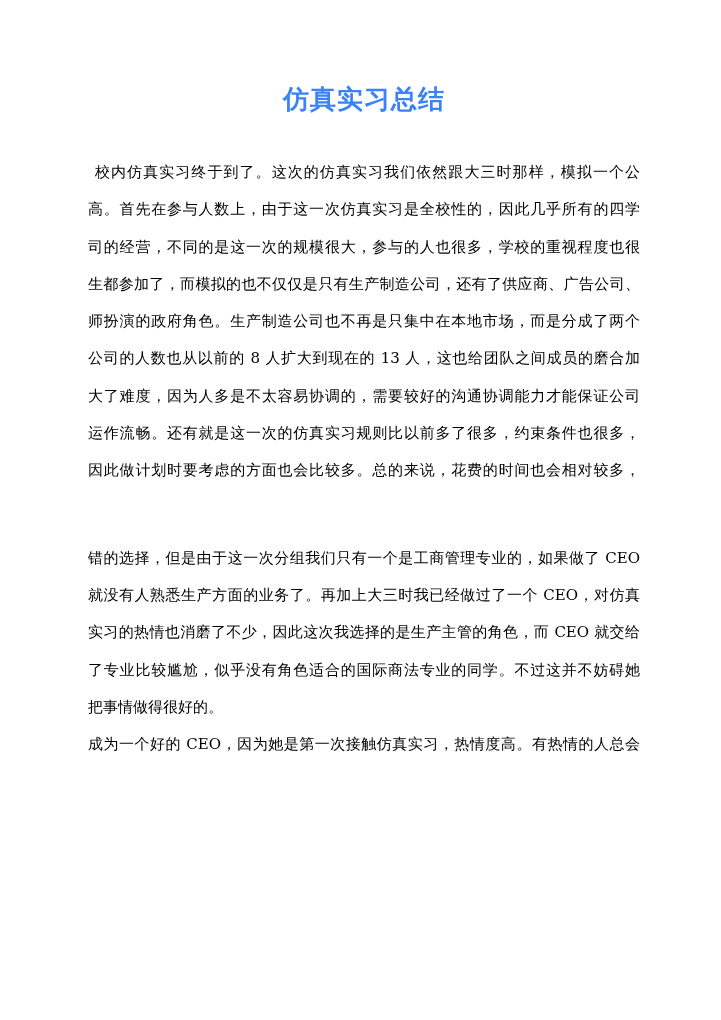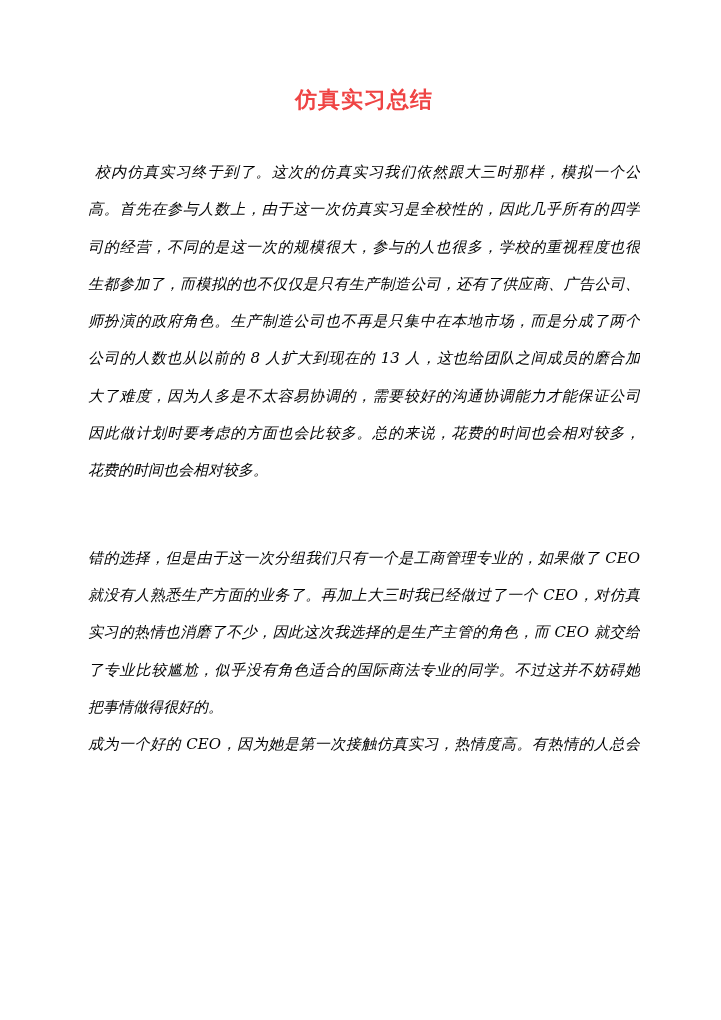--- a/index.html
+++ b/index.html
@@ -16,43 +16,42 @@
   }
   .page {
     box-sizing: border-box;
     width: 721px;
     height: 1020px;
     padding: 84px 81px 0 88px;
     background: #ffffff;
   }
   .doc-title {
     margin: 0;
-    font-size: 22px;
+    font-size: 26px;
     font-weight: bold;
     letter-spacing: 1px;
     line-height: 30px;
     text-align: center;
-    color: #ef4444;
+    color: #3b82f6;
   }
   .para {
     margin: 40px 0 0 0;
     font-size: 15px;
     color: #000000;
   }
   .para-2 {
     margin-top: 50px;
   }
   .line {
     height: 37.3px;
     line-height: 37.3px;
     text-align: justify;
     text-align-last: justify;
     white-space: normal;
     overflow: hidden;
-    font-style: italic;
   }
   .line.first {
     text-indent: 7px;
   }
   .line.last {
     text-align-last: left;
   }
 </style>
 </head>
 <body>
@@ -62,22 +61,22 @@
   <h1 class="doc-title">仿真实习总结</h1>
 
   <div class="para">
     <div class="line first">校内仿真实习终于到了。这次的仿真实习我们依然跟大三时那样，模拟一个公</div>
     <div class="line">高。首先在参与人数上，由于这一次仿真实习是全校性的，因此几乎所有的四学</div>
     <div class="line">司的经营，不同的是这一次的规模很大，参与的人也很多，学校的重视程度也很</div>
     <div class="line">生都参加了，而模拟的也不仅仅是只有生产制造公司，还有了供应商、广告公司、</div>
     <div class="line">师扮演的政府角色。生产制造公司也不再是只集中在本地市场，而是分成了两个</div>
     <div class="line">公司的人数也从以前的 8 人扩大到现在的 13 人，这也给团队之间成员的磨合加</div>
     <div class="line">大了难度，因为人多是不太容易协调的，需要较好的沟通协调能力才能保证公司</div>
+    <div class="line">运作流畅。还有就是这一次的仿真实习规则比以前多了很多，约束条件也很多，</div>
     <div class="line">因此做计划时要考虑的方面也会比较多。总的来说，花费的时间也会相对较多，</div>
-    <div class="line last">花费的时间也会相对较多。</div>
   </div>
 
   <div class="para para-2">
     <div class="line">错的选择，但是由于这一次分组我们只有一个是工商管理专业的，如果做了 CEO</div>
     <div class="line">就没有人熟悉生产方面的业务了。再加上大三时我已经做过了一个 CEO，对仿真</div>
     <div class="line">实习的热情也消磨了不少，因此这次我选择的是生产主管的角色，而 CEO 就交给</div>
     <div class="line">了专业比较尴尬，似乎没有角色适合的国际商法专业的同学。不过这并不妨碍她</div>
     <div class="line last">把事情做得很好的。</div>
     <div class="line">成为一个好的 CEO，因为她是第一次接触仿真实习，热情度高。有热情的人总会</div>
   </div>

